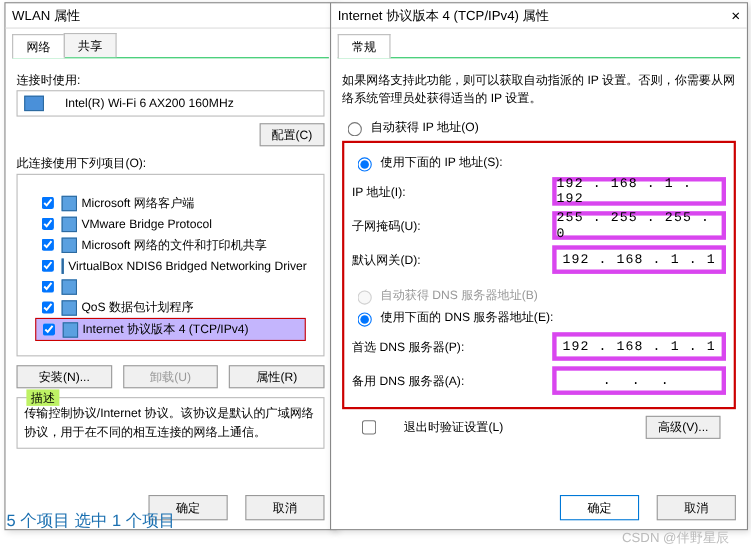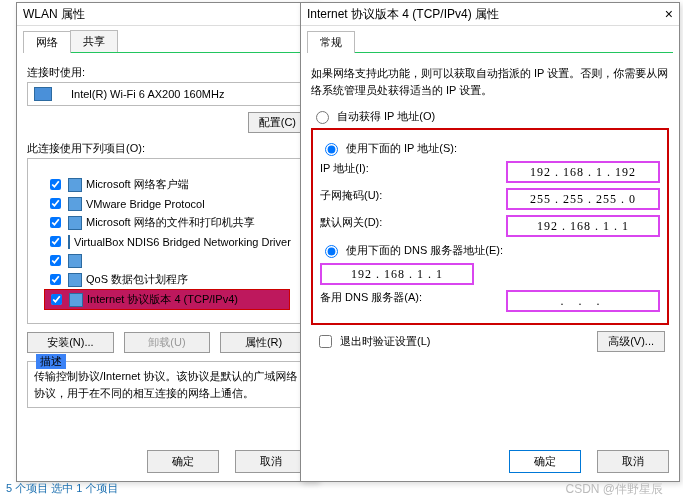--- a/index.html
+++ b/index.html
@@ -1,53 +1,53 @@
 <!DOCTYPE html>
 <html><head>
 <meta charset="utf-8">
 <style>
 html,body{margin:0;padding:0;font-family:"Microsoft YaHei","Segoe UI",sans-serif;font-size:11px;color:#000;background:#fff;width:683px;height:500px;overflow:hidden}
 .dialog{position:absolute;background:#fff;border:1px solid #888;box-shadow:2px 2px 6px rgba(0,0,0,0.15)}
-.dlg1{left:16px;top:2px;width:300px;height:478px}
+.dlg1{left:4px;top:2px;width:300px;height:478px}
 .dlg2{left:300px;top:2px;width:378px;height:478px}
 .titlebar{height:22px;line-height:22px;padding:0 6px;font-size:12px;border-bottom:1px solid #ddd;display:flex;justify-content:space-between;align-items:center}
 .close-x{font-family:Arial;font-size:14px;cursor:pointer}
 .tabrow{display:flex;margin:4px 6px 0 6px;border-bottom:1px solid #22c55e}
 .tab{padding:3px 12px;border:1px solid #bbb;border-bottom:none;background:#fff;position:relative;top:1px;margin-right:-1px;cursor:pointer}
 .tab.inactive{background:#f4f4f4;top:0}
 .body{padding:8px 10px}
 .lbl{margin:4px 0 2px 0}
 .adapterbox{border:1px solid #bbb;padding:4px 6px;display:flex;align-items:center;gap:19px;margin-bottom:6px}
 .icon-net{width:16px;height:12px;background:#4a90d9;border:1px solid #2c6aa0;display:inline-block}
 .cfg-row{text-align:right;margin-bottom:8px}
 .btn{border:1px solid #999;background:#f0f0f0;padding:2px 10px;cursor:pointer;font-size:11px}
 .btn:disabled{color:#999}
 .listbox{border:1px solid #bbb;height:132px;overflow:hidden;padding:16px}
 .li{display:flex;align-items:center;gap:4px;padding:1px 2px;white-space:nowrap}
-.li.sel{border:1px solid #c00;background:#be185d}
+.li.sel{border:1px solid #c00;background:#c4b5fd}
 .chk{width:11px;height:11px}
 .svc-ico{width:12px;height:12px;background:#5aa0e0;display:inline-block;border:1px solid #2c6aa0}
 .threebtn{display:flex;justify-content:space-between;margin:8px 0}
 .threebtn .btn{flex:0 0 31%}
 .group{border:1px solid #bbb;margin-top:6px;padding:6px;position:relative}
-.group-title{position:absolute;top:-8px;left:8px;background:#3b82f6;padding:0 4px}
+.group-title{position:absolute;top:-8px;left:8px;background:#bef264;padding:0 4px}
 .info{font-size:11px;line-height:1.5;margin:4px 0 10px 0}
-.radio-row{display:flex;align-items:center;gap:5px;margin:4px 0}
+.radio-row{display:flex;align-items:flex-start;gap:5px;margin:4px 0}
 .fields{border:2px solid #c00;padding:6px 7px;margin:2px 0 6px 0}
-.frow{display:flex;justify-content:space-between;margin:5px 0}
+.frow{display:flex;align-items:center;justify-content:space-between;margin:5px 0}
 .frow .flabel{flex:1}
-.ipbox{border:2px solid #d946ef;width:150px;height:18px;display:flex;align-items:center;justify-content:center;font-family:Liberation Serif, serif;font-size:12px;letter-spacing:1px}
+.ipbox{border:4px solid #d946ef;width:150px;height:18px;display:flex;align-items:center;justify-content:center;font-family:Liberation Mono, monospace;font-size:12px;letter-spacing:1px}
 .ipbox.empty{letter-spacing:6px}
-.chk-row{display:flex;align-items:center;gap:5px;margin:6px 4px}
+.chk-row{display:flex;align-items:center;gap:22px;margin:6px 14px}
 .footer{position:absolute;bottom:8px;right:10px;display:flex;gap:16px}
 .footer .btn{padding:3px 24px}
 .btn.primary{border:1px solid #0078d7;background:#fff}
 .disabled{color:#999}
 .watermark{position:absolute;right:20px;bottom:2px;color:#bbb;font-size:12px}
-.bottomstrip{position:absolute;left:6px;bottom:4px;color:#1a6fb0;font-size:11px}
+.bottomstrip{position:absolute;left:6px;bottom:17px;color:#1a6fb0;font-size:15px}
 </style>
 </head>
 <body>
 
 <div class="dialog dlg1">
   <div class="titlebar">
     <span>WLAN 属性</span>
   </div>
   <div class="tabrow">
     <div class="tab">网络</div>
@@ -141,25 +141,30 @@
         </div>
       <div class="frow">
           <span class="flabel">子网掩码(U):</span>
           <div class="ipbox">255 . 255 . 255 .  0</div>
         </div>
       <div class="frow">
           <span class="flabel">默认网关(D):</span>
           <div class="ipbox">192 . 168 .  1  .  1</div>
         </div>
 
+      <div class="radio-row disabled" style="margin-top:12px">
+          <input type="radio" name="dnsmode" disabled="" style="">
+          <span>自动获得 DNS 服务器地址(B)</span>
+        </div>
       <div class="radio-row">
           <input type="radio" name="dnsmode" checked="" style="">
           <span>使用下面的 DNS 服务器地址(E):</span>
         </div>
       <div class="frow">
+          <span class="flabel">首选 DNS 服务器(P):</span>
           <div class="ipbox">192 . 168 .  1  .  1</div>
         </div>
       <div class="frow">
           <span class="flabel">备用 DNS 服务器(A):</span>
           <div class="ipbox empty">.   .   .</div>
         </div>
     </div>
 
     <div class="chk-row">
         <input type="checkbox" style="">

